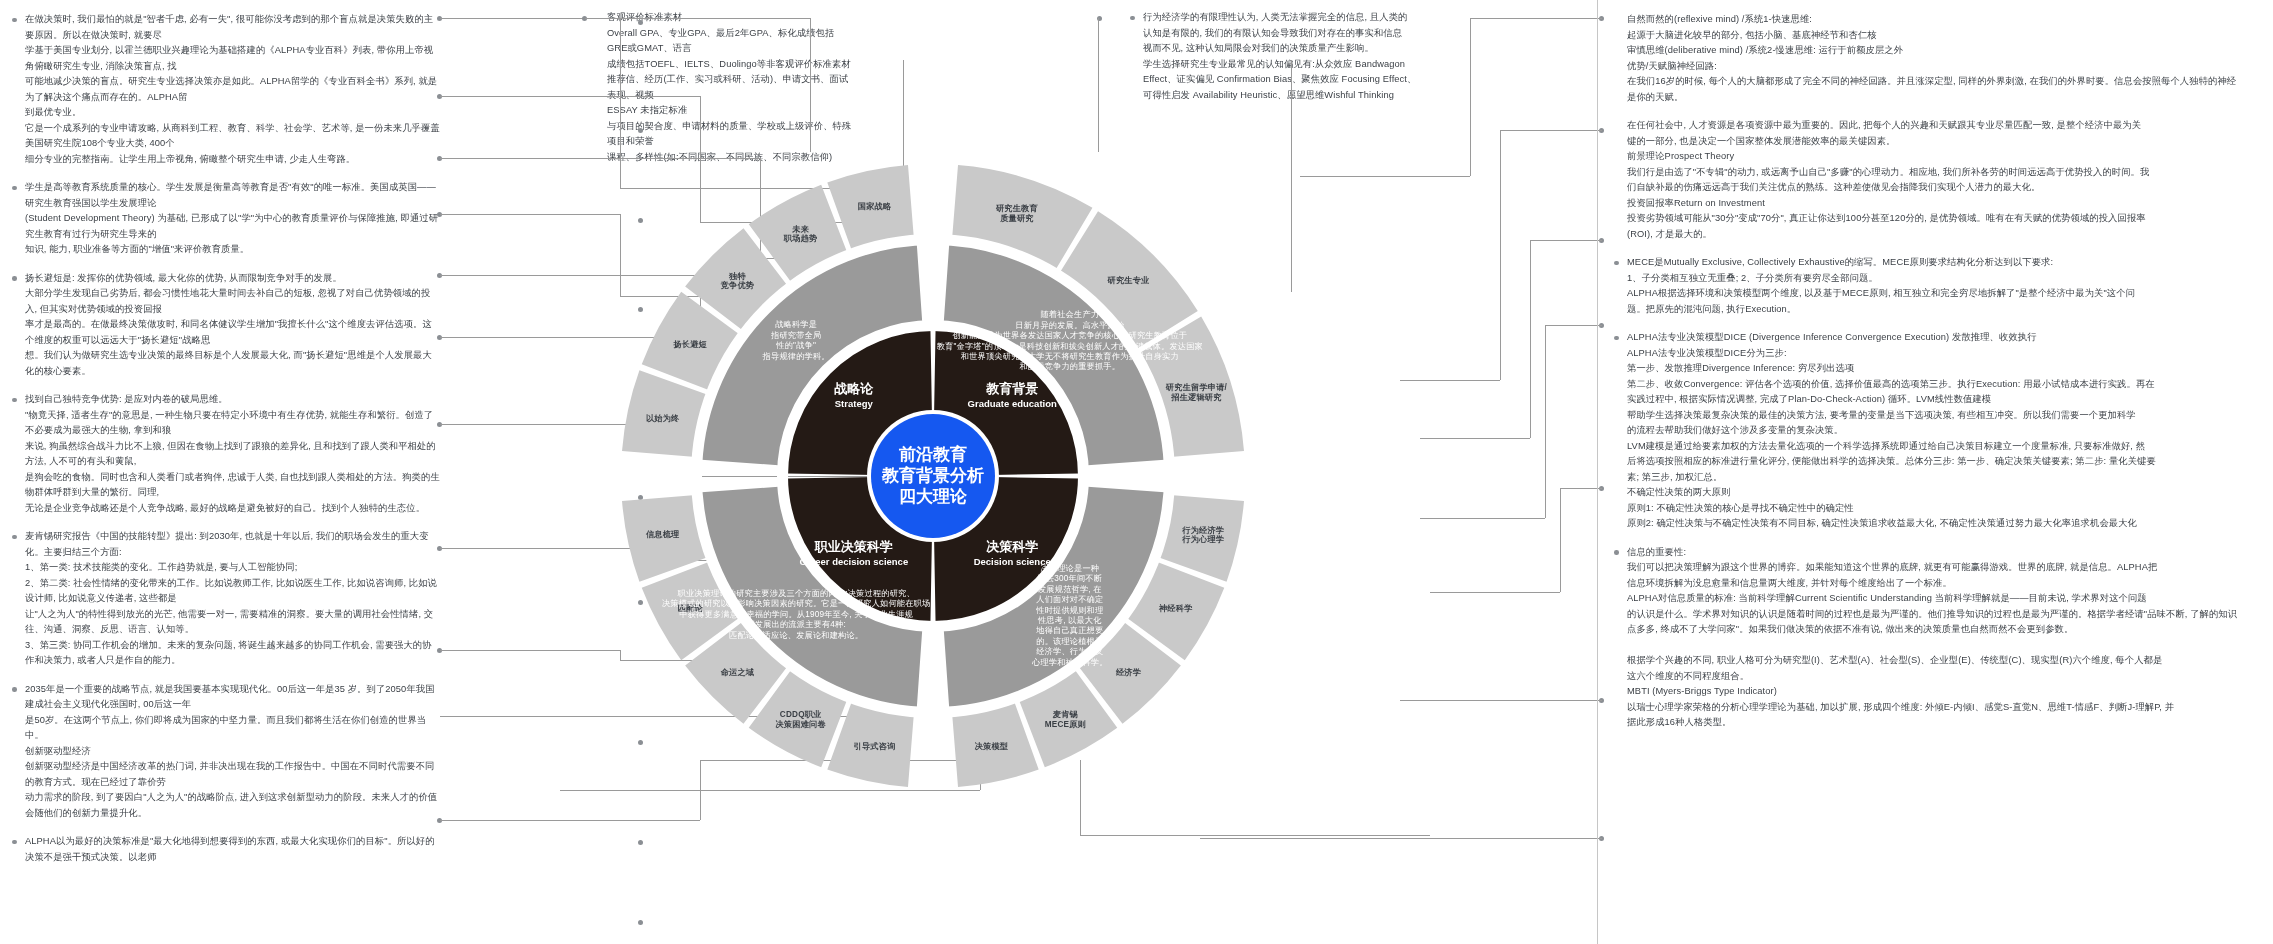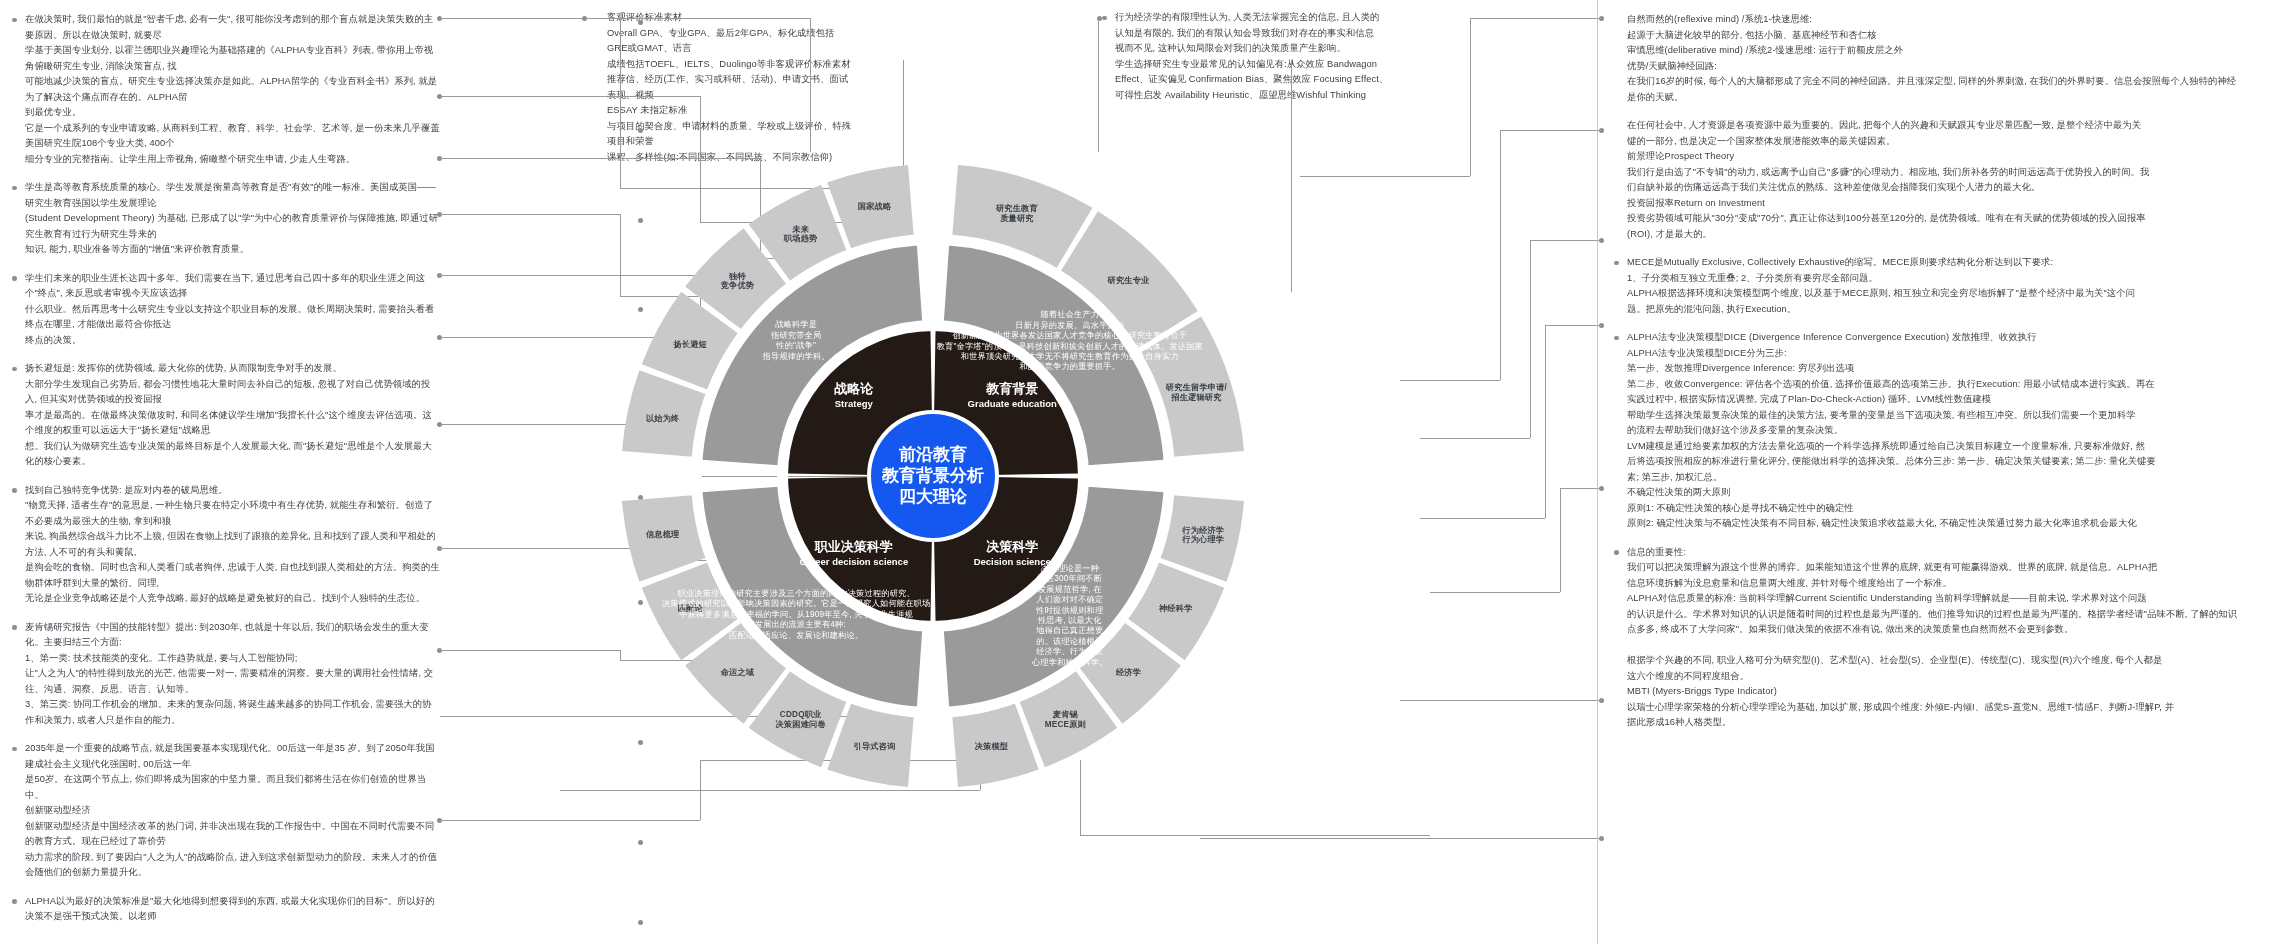--- a/index.html
+++ b/index.html
@@ -112,40 +112,36 @@
         <p>到最优专业。</p>
         <p>它是一个成系列的专业申请攻略, 从商科到工程、教育、科学、社会学、艺术等, 是一份未来几乎覆盖美国研究生院108个专业大类, 400个</p>
         <p>细分专业的完整指南。让学生用上帝视角, 俯瞰整个研究生申请, 少走人生弯路。</p>
       </div>
       <div class="bullet-row">
         <p>学生是高等教育系统质量的核心。学生发展是衡量高等教育是否"有效"的唯一标准。美国成英国——研究生教育强国以学生发展理论</p>
         <p>(Student Development Theory) 为基础, 已形成了以"学"为中心的教育质量评价与保障推施, 即通过研究生教育有过行为研究生导来的</p>
         <p>知识, 能力, 职业准备等方面的"增值"来评价教育质量。</p>
       </div>
       <div class="bullet-row">
-        <p>学生们未来的职业生涯长达四十多年。我们需要在当下, 通过思考自己四十多年的职业生涯之间这个"终点", 来反思或者审视今天应该选择</p>
-        <p>什么职业。然后再思考十么研究生专业以支持这个职业目标的发展。做长周期决策时, 需要抬头看看终点在哪里, 才能做出最符合你抵达</p>
-        <p>终点的决策。</p>
-      </div>
-      <div class="bullet-row">
         <p>扬长避短是: 发挥你的优势领域, 最大化你的优势, 从而限制竞争对手的发展。</p>
         <p>大部分学生发现自己劣势后, 都会习惯性地花大量时间去补自己的短板, 忽视了对自己优势领域的投入, 但其实对优势领域的投资回报</p>
         <p>率才是最高的。在做最终决策做攻时, 和同名体健议学生增加"我擅长什么"这个维度去评估选项。这个维度的权重可以远远大于"扬长避短"战略思</p>
         <p>想。我们认为做研究生选专业决策的最终目标是个人发展最大化, 而"扬长避短"思维是个人发展最大化的核心要素。</p>
       </div>
       <div class="bullet-row">
         <p>找到自己独特竞争优势: 是应对内卷的破局思维。</p>
         <p>"物竟天择, 适者生存"的意思是, 一种生物只要在特定小环境中有生存优势, 就能生存和繁衍。创造了不必要成为最强大的生物, 拿到和狼</p>
         <p>来说, 狗虽然综合战斗力比不上狼, 但因在食物上找到了跟狼的差异化, 且和找到了跟人类和平相处的方法, 人不可的有头和黄鼠,</p>
         <p>是狗会吃的食物。同时也含和人类看门或者狗伴, 忠诚于人类, 自也找到跟人类相处的方法。狗类的生物群体呼群到大量的繁衍。同理,</p>
         <p>无论是企业竞争战略还是个人竞争战略, 最好的战略是避免被好的自己。找到个人独特的生态位。</p>
       </div>
       <div class="bullet-row">
         <p>麦肯锡研究报告《中国的技能转型》提出: 到2030年, 也就是十年以后, 我们的职场会发生的重大变化。主要归结三个方面:</p>
         <p>1、第一类: 技术技能类的变化。工作趋势就是, 要与人工智能协同;</p>
+        <p>2、第二类: 社会性情绪的变化带来的工作。比如说教师工作, 比如说医生工作, 比如说咨询师, 比如说设计师, 比如说意义传递者, 这些都是</p>
         <p>让"人之为人"的特性得到放光的光芒, 他需要一对一, 需要精准的洞察。要大量的调用社会性情绪, 交往、沟通、洞察、反思、语言、认知等。</p>
         <p>3、第三类: 协同工作机会的增加。未来的复杂问题, 将诞生越来越多的协同工作机会, 需要强大的协作和决策力, 或者人只是作自的能力。</p>
       </div>
       <div class="bullet-row">
         <p>2035年是一个重要的战略节点, 就是我国要基本实现现代化。00后这一年是35 岁。到了2050年我国建成社会主义现代化强国时, 00后这一年</p>
         <p>是50岁。在这两个节点上, 你们即将成为国家的中坚力量。而且我们都将生活在你们创造的世界当中。</p>
         <p>创新驱动型经济</p>
         <p>创新驱动型经济是中国经济改革的热门词, 并非决出现在我的工作报告中。中国在不同时代需要不同的教育方式。现在已经过了靠价劳</p>
         <p>动力需求的阶段, 到了要因白"人之为人"的战略阶点, 进入到这求创新型动力的阶段。未来人才的价值会随他们的创新力量提升化。</p>
       </div>
@@ -159,21 +155,21 @@
         <p>客观评价标准素材</p>
         <p>Overall GPA、专业GPA、最后2年GPA、标化成绩包括GRE或GMAT、语言</p>
         <p>成绩包括TOEFL、IELTS、Duolingo等非客观评价标准素材</p>
         <p>推荐信、经历(工作、实习或科研、活动)、申请文书、面试表现、视频</p>
         <p>ESSAY 未指定标准</p>
         <p>与项目的契合度、申请材料的质量、学校或上级评价、特殊项目和荣誉</p>
         <p>课程、多样性(如:不同国家、不同民族、不同宗教信仰)</p>
       </div>
     </div>
 
-  <div class="txtblock" id="top-mid-2" style="left:1100px; top:10px; width:300px;">
+  <div class="txtblock" id="top-mid-2" style="left:1128px; top:10px; width:300px;">
       <div class="bullet-row">
         <p>行为经济学的有限理性认为, 人类无法掌握完全的信息, 且人类的</p>
         <p>认知是有限的, 我们的有限认知会导致我们对存在的事实和信息</p>
         <p>视而不见, 这种认知局限会对我们的决策质量产生影响。</p>
         <p>学生选择研究生专业最常见的认知偏见有:从众效应 Bandwagon</p>
         <p>Effect、证实偏见 Confirmation Bias、聚焦效应 Focusing Effect、</p>
         <p>可得性启发 Availability Heuristic、愿望思维Wishful Thinking</p>
       </div>
     </div>
 

